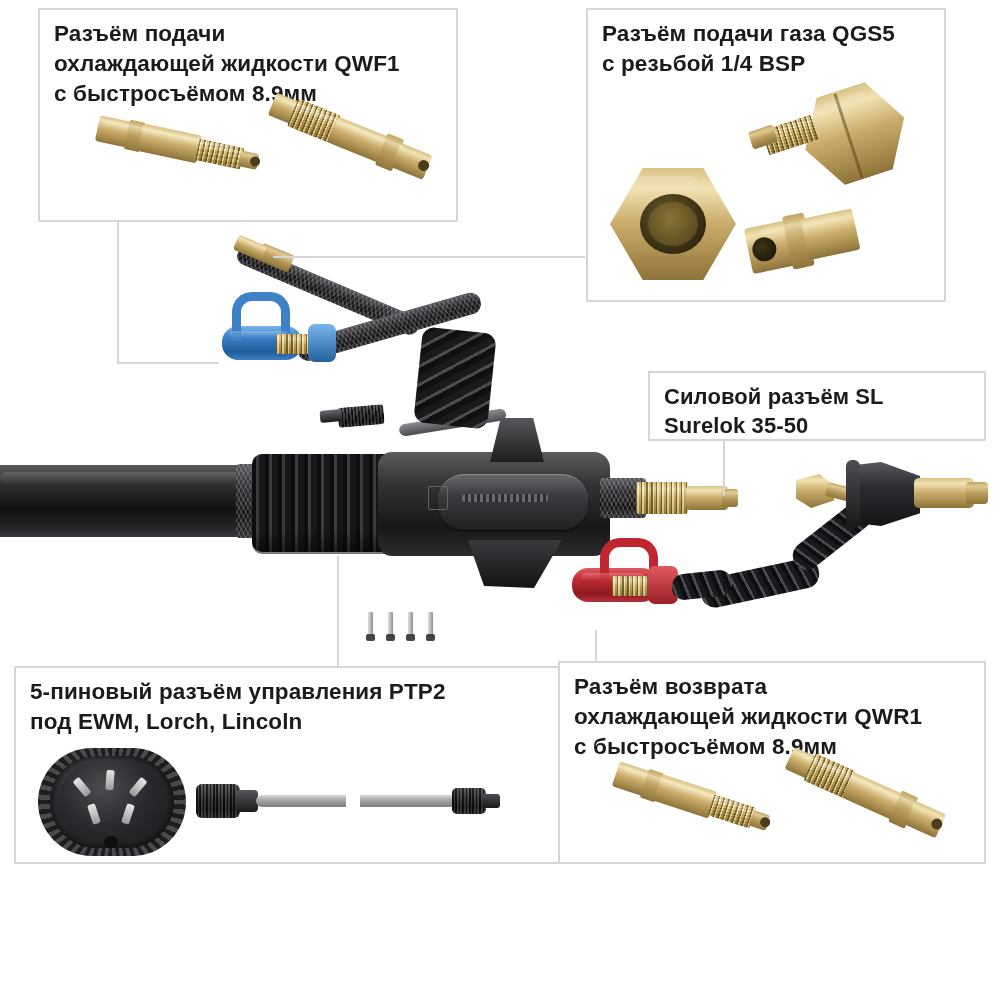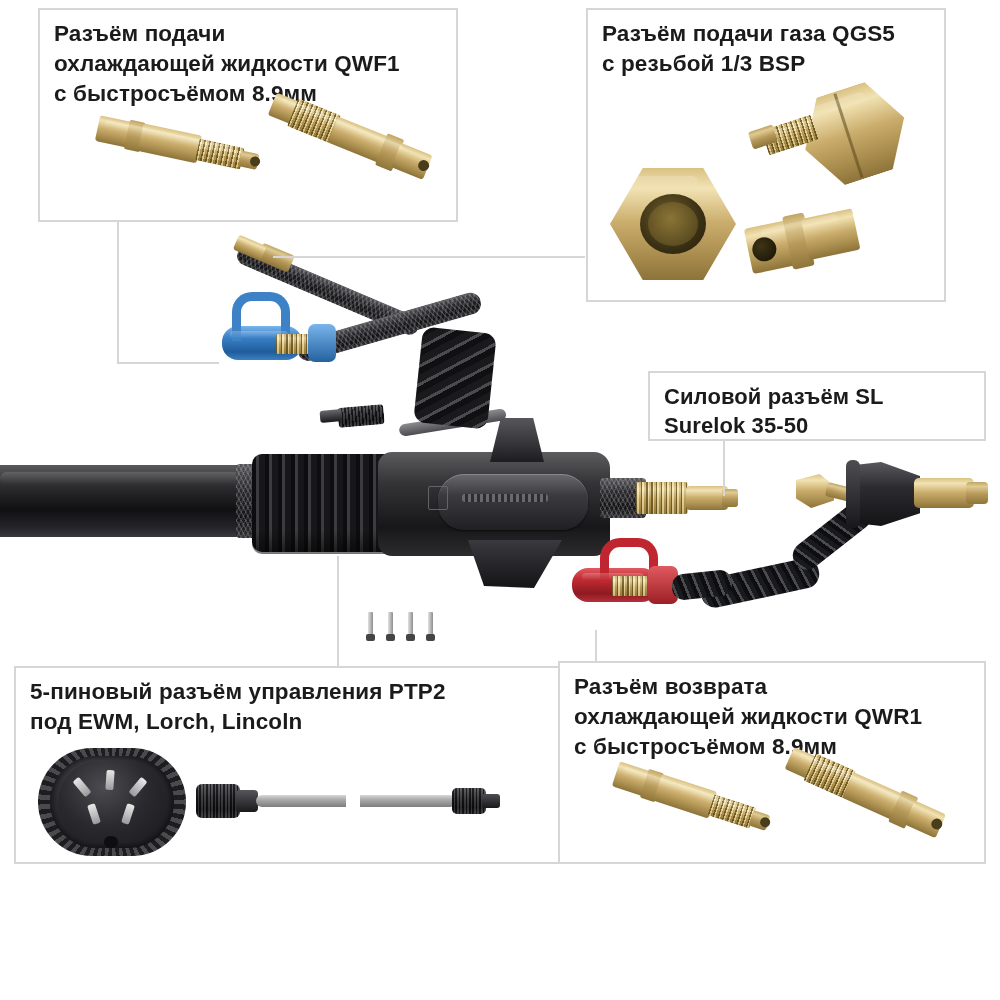--- a/index.html
+++ b/index.html
@@ -237,21 +237,21 @@
       <div class="art brass" style="left:70px;top:23px;width:56px;height:28px;border-radius:3px;"></div>
       <div class="art brass-d" style="left:122px;top:20px;width:18px;height:34px;border-radius:2px;"></div>
       <div class="art brass" style="left:138px;top:24px;width:34px;height:26px;border-radius:3px;"></div>
       <div class="art" style="left:162px;top:31px;width:11px;height:11px;border-radius:50%;background:#4a3d1c;"></div>
       <div class="shine" style="left:12px;top:26px;width:130px;height:7px;opacity:.55;"></div>
     </div>
   </div>
 
   <div class="callout" style="left:586px;top:8px;width:360px;height:294px;">
     <div class="cap">Разъём подачи газа QGS5
-с резьбой 1/3 BSP</div>
+с резьбой 1/4 BSP</div>
 
     <div class="art" style="left:196px;top:68px;width:140px;height:120px;transform:rotate(-18deg);">
       <div class="art brass" style="left:20px;top:10px;width:104px;height:92px;
              clip-path:polygon(26% 0,74% 0,100% 50%,74% 100%,26% 100%,0 50%);"></div>
       <div class="art" style="left:64px;top:12px;width:3px;height:88px;background:rgba(90,70,25,.55);"></div>
       <div class="shine" style="left:34px;top:18px;width:60px;height:12px;opacity:.4;"></div>
     </div>
     <div class="art thread" style="left:176px;top:112px;width:52px;height:26px;border-radius:2px;transform:rotate(-18deg);"></div>
     <div class="art brass-d" style="left:162px;top:118px;width:26px;height:18px;border-radius:3px;transform:rotate(-18deg);"></div>
 

